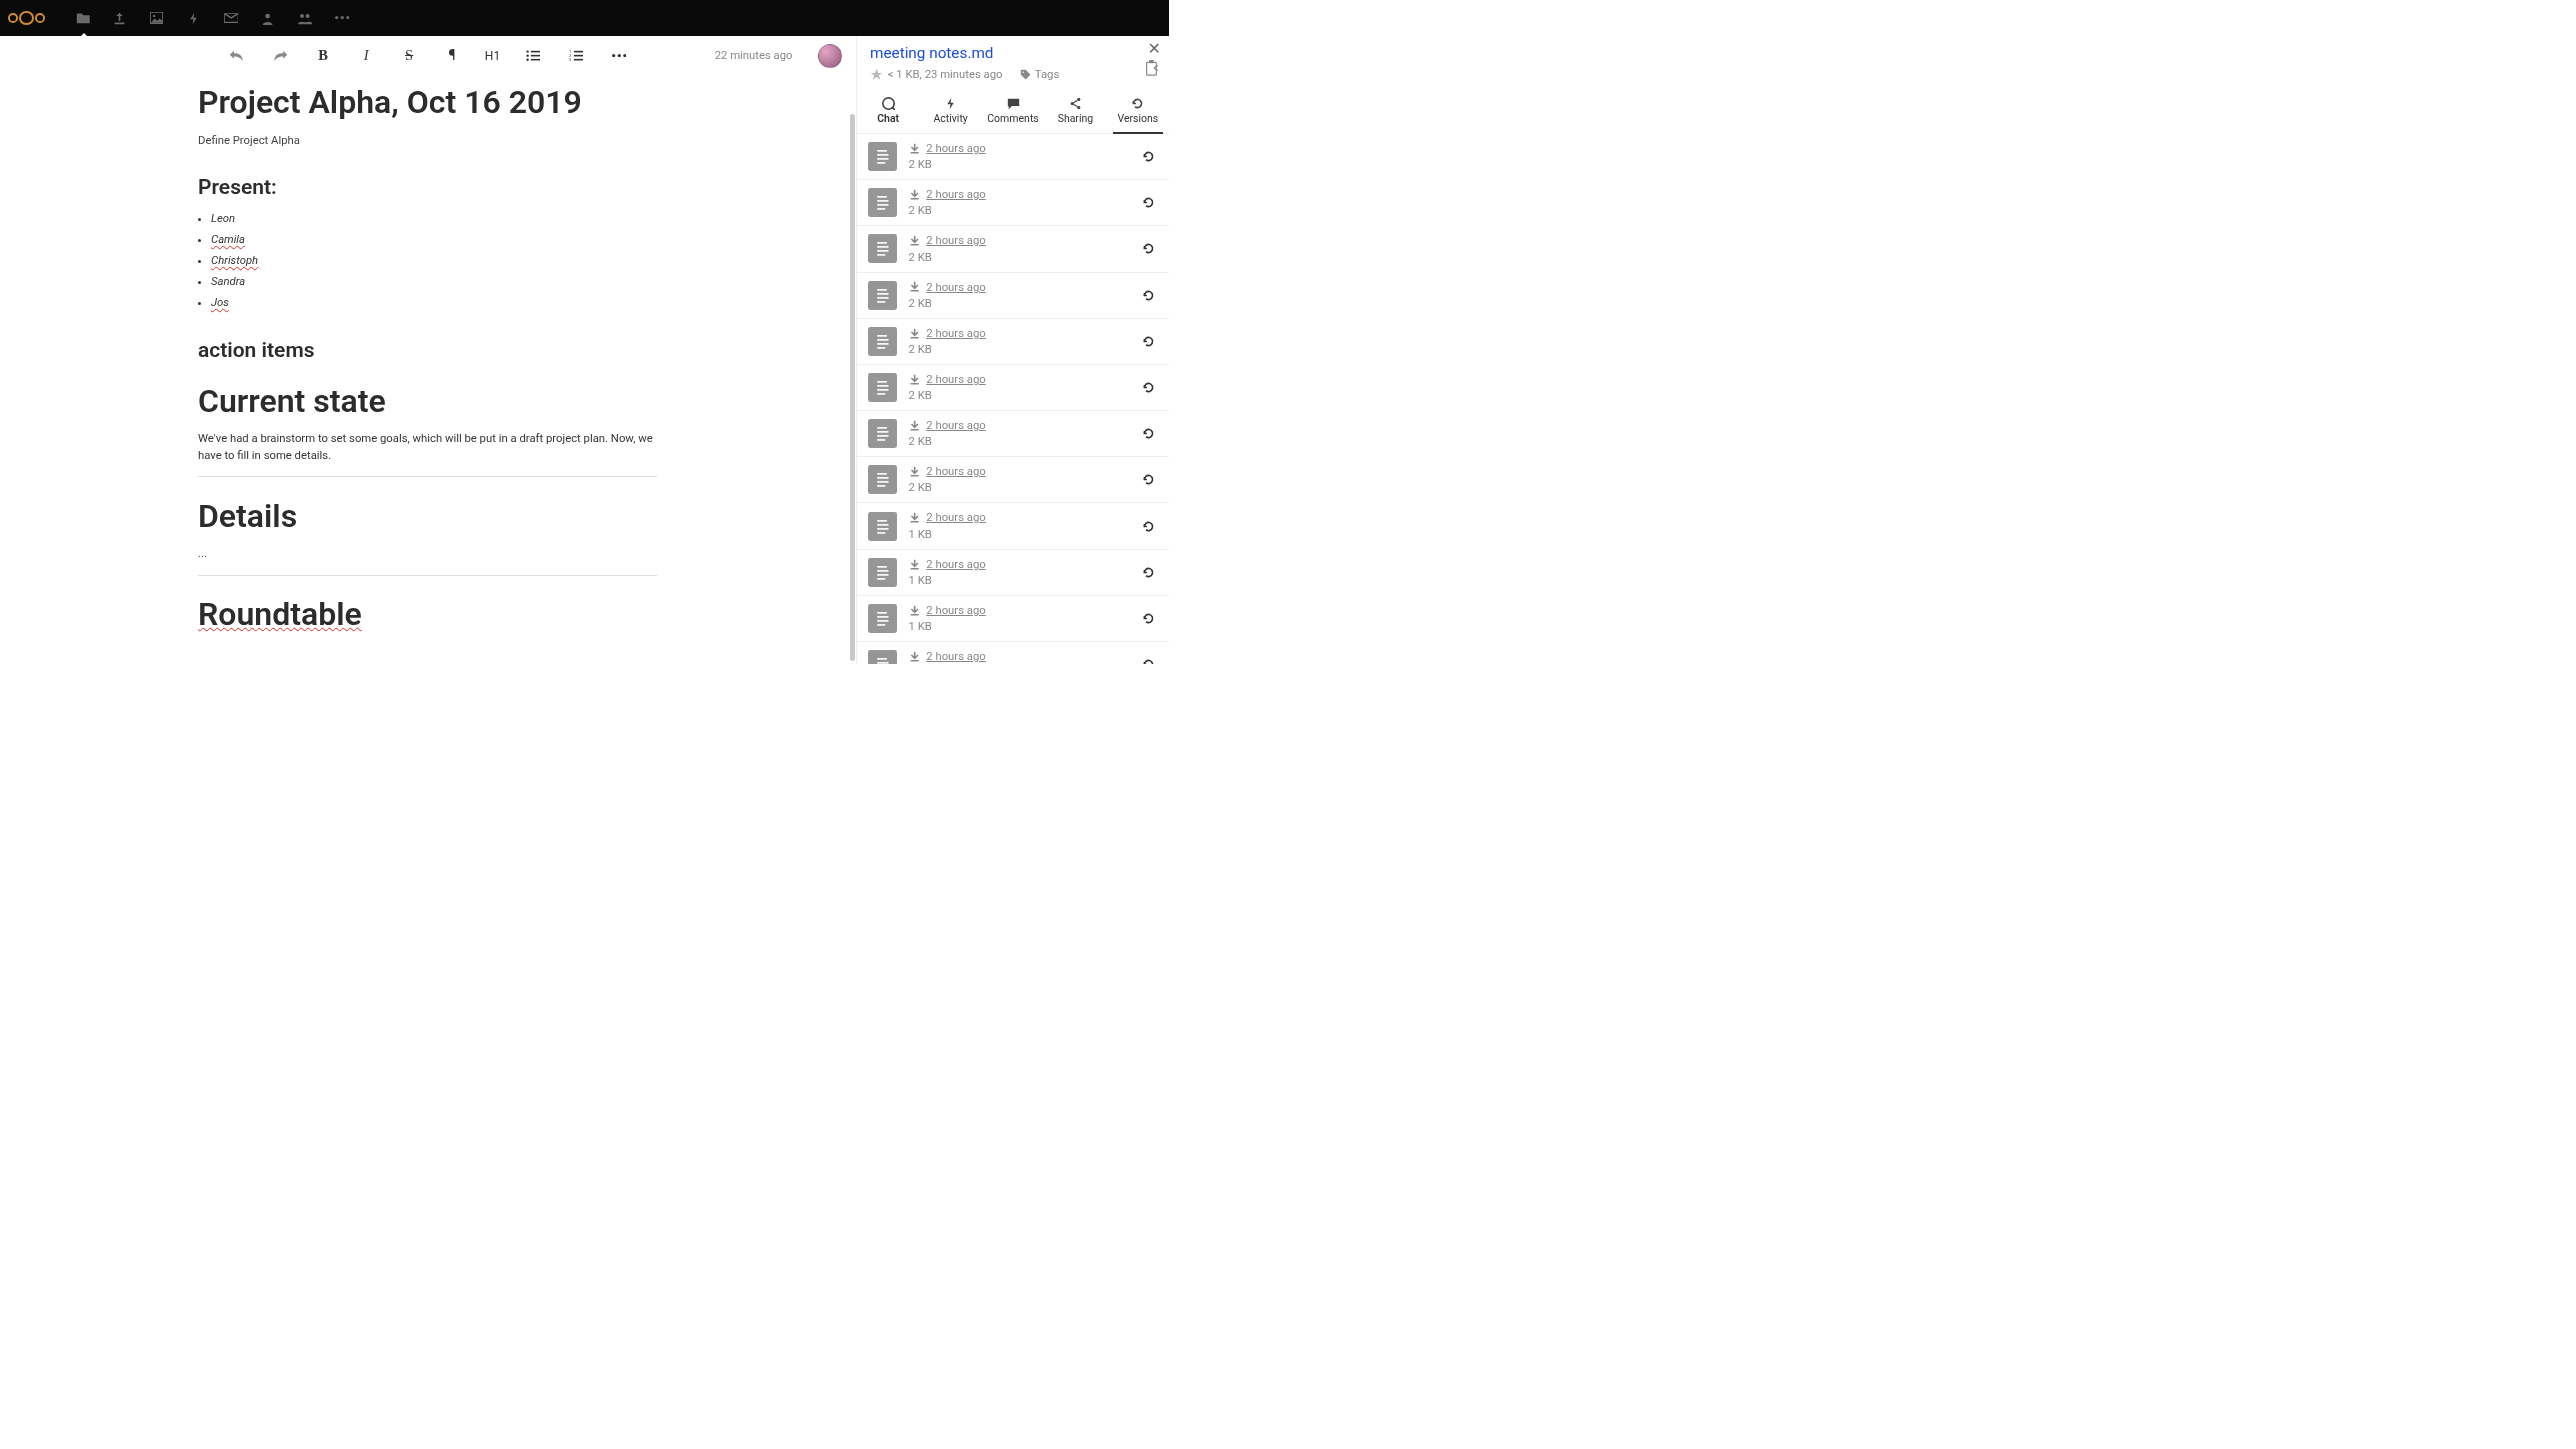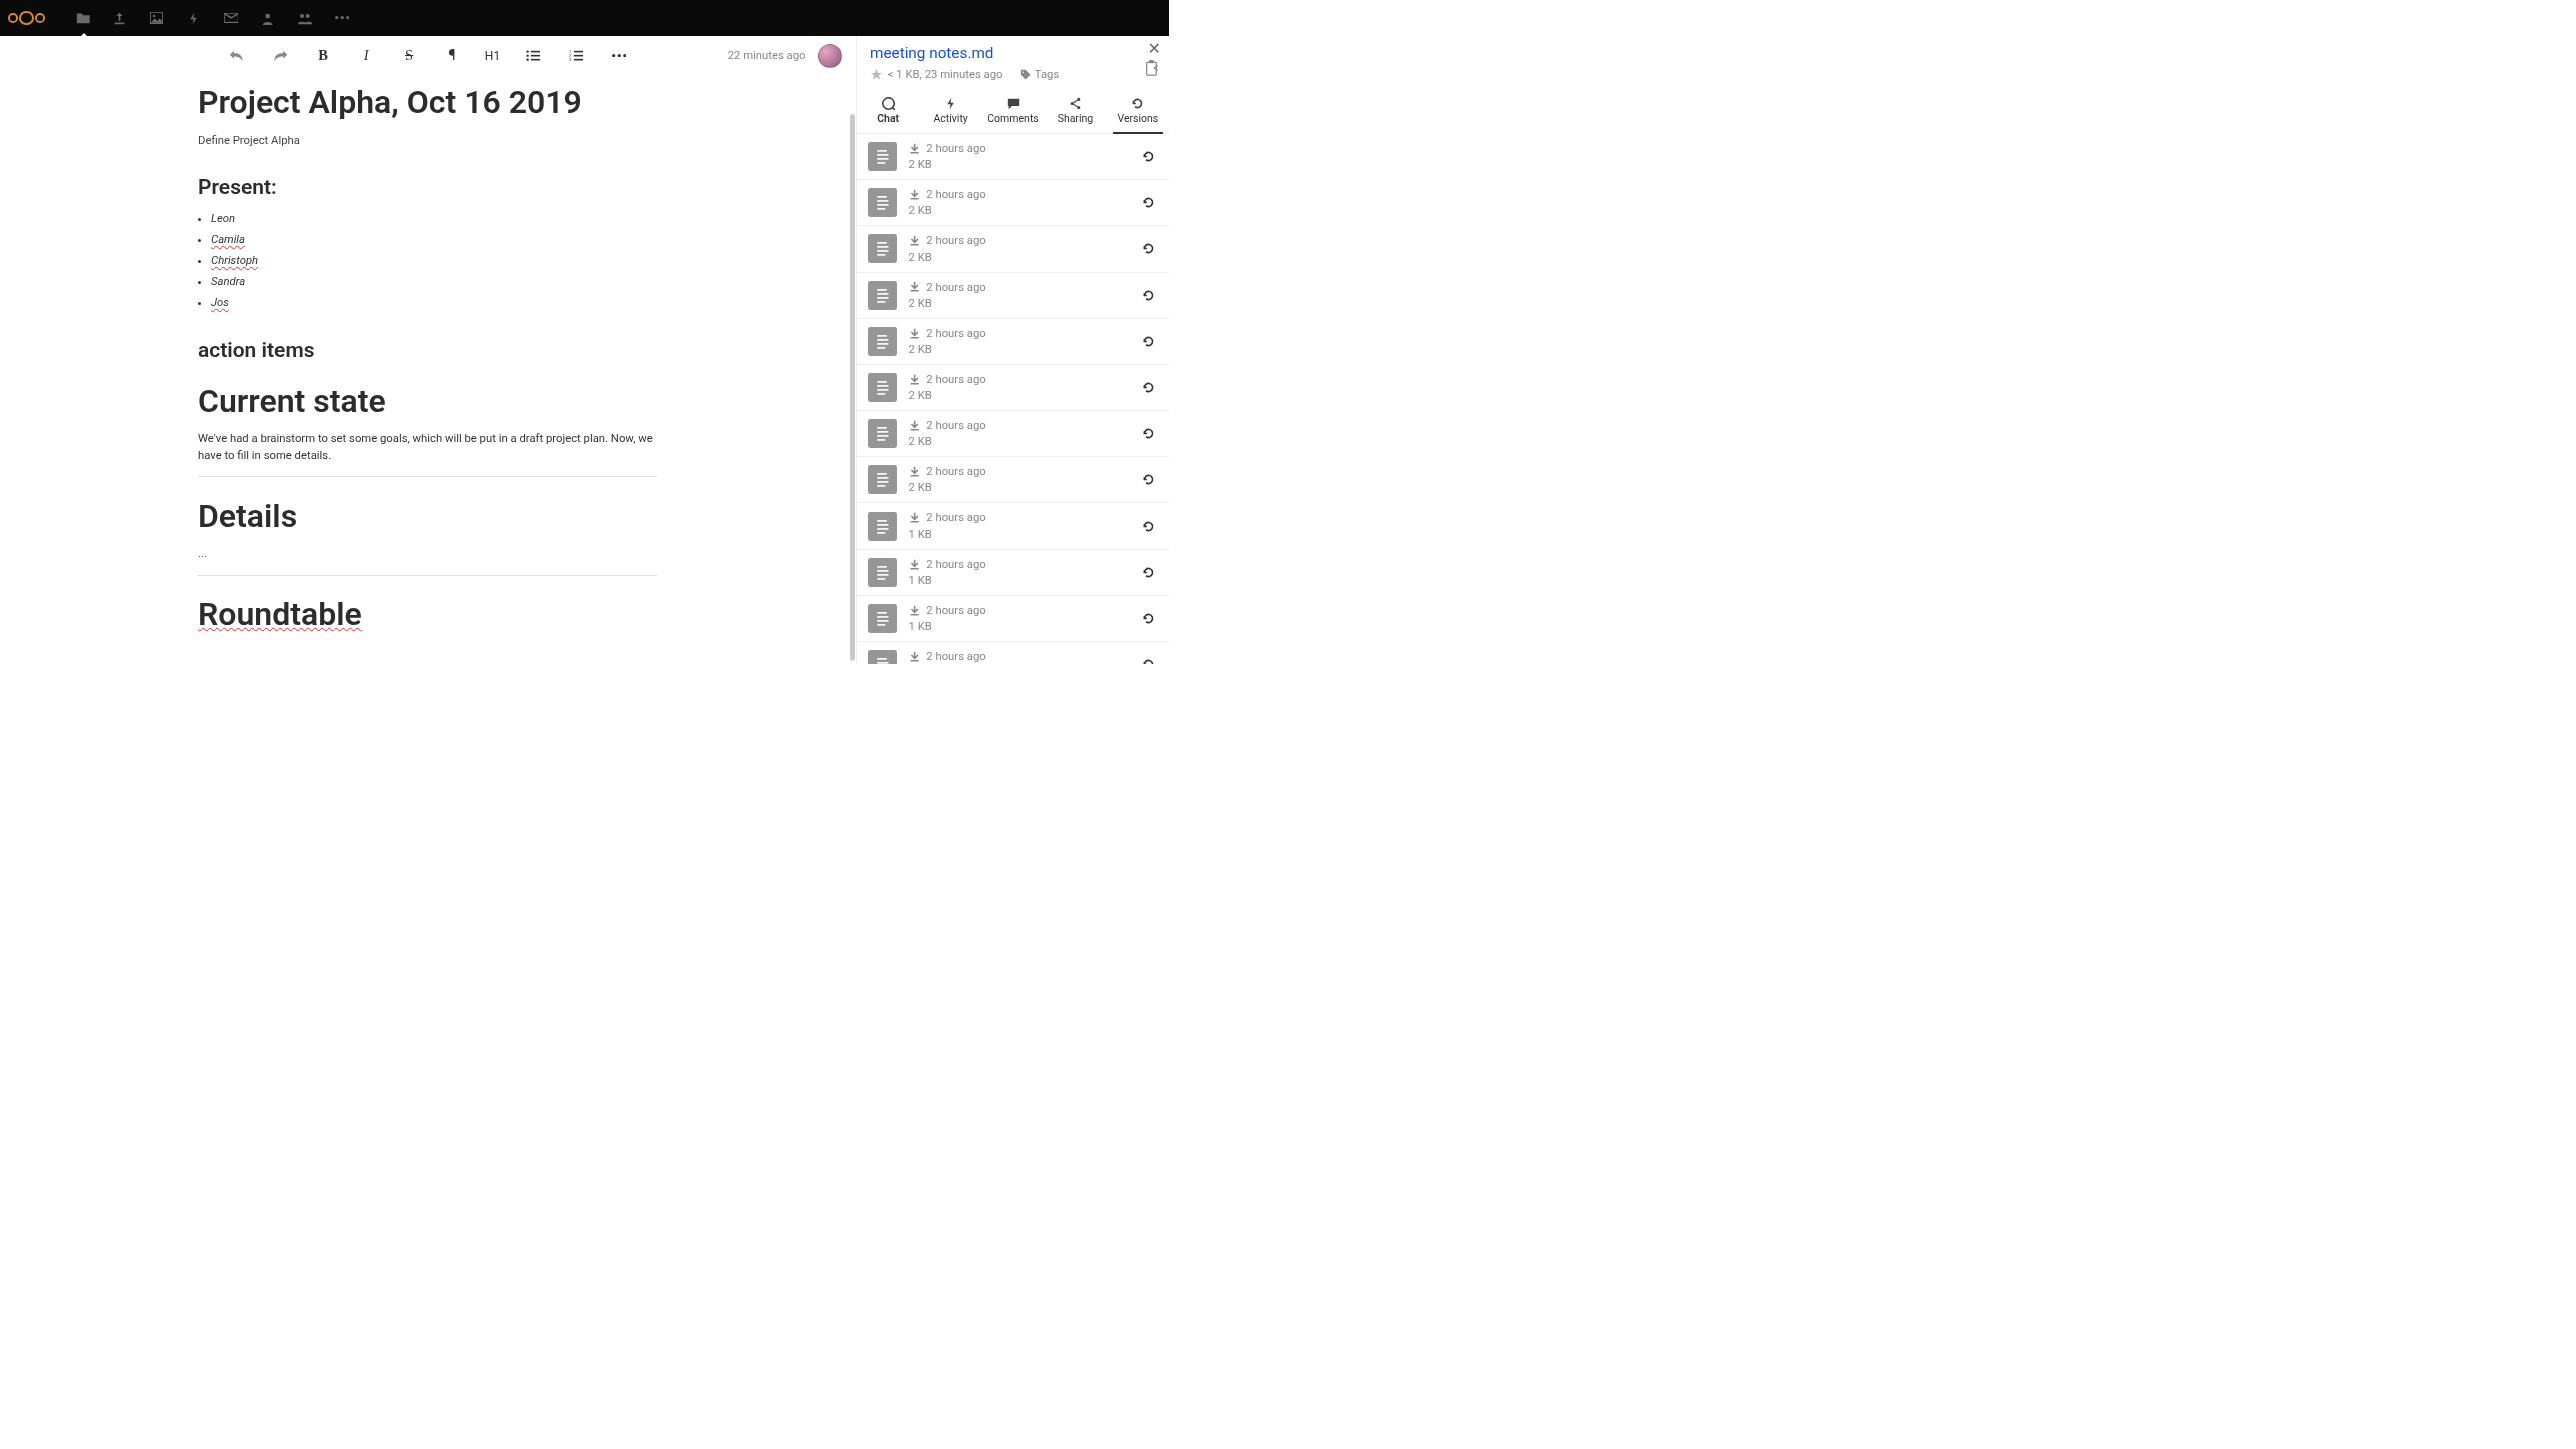--- a/index.html
+++ b/index.html
@@ -95,21 +95,21 @@
   color: #333;
 }
 .tool-btn svg {
   fill: #333;
 }
 .toolbar-right {
   position: absolute;
   right: 14.5px;
   display: flex;
   align-items: center;
-  gap: 12px;
+  gap: 25px;
 }
 .saved-time {
   color: #888;
   font-size: 11.3px;
 }
 .avatar {
   width: 24px;
   height: 24px;
   border-radius: 50%;
   background: radial-gradient(circle at 30% 30%, #e8a5c5, #8b5a7a);
@@ -311,20 +311,21 @@
   display: flex;
   flex-direction: column;
   gap: 3.2px;
 }
 .ver-time-row {
   display: flex;
   align-items: center;
   gap: 6.4px;
   color: #888;
   font-size: 11.3px;
+  text-decoration: underline;
 }
 .ver-time-row svg {
   fill: #888;
 }
 .ver-size {
   color: #888;
   font-size: 11.3px;
 }
 .ver-restore {
   width: 19.3px;

